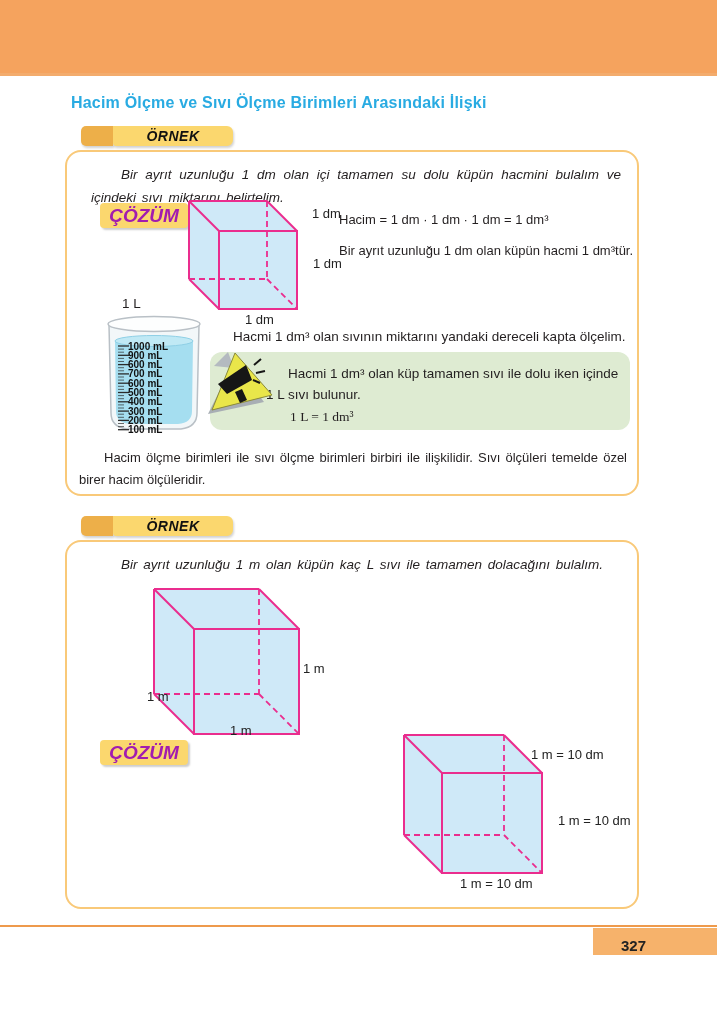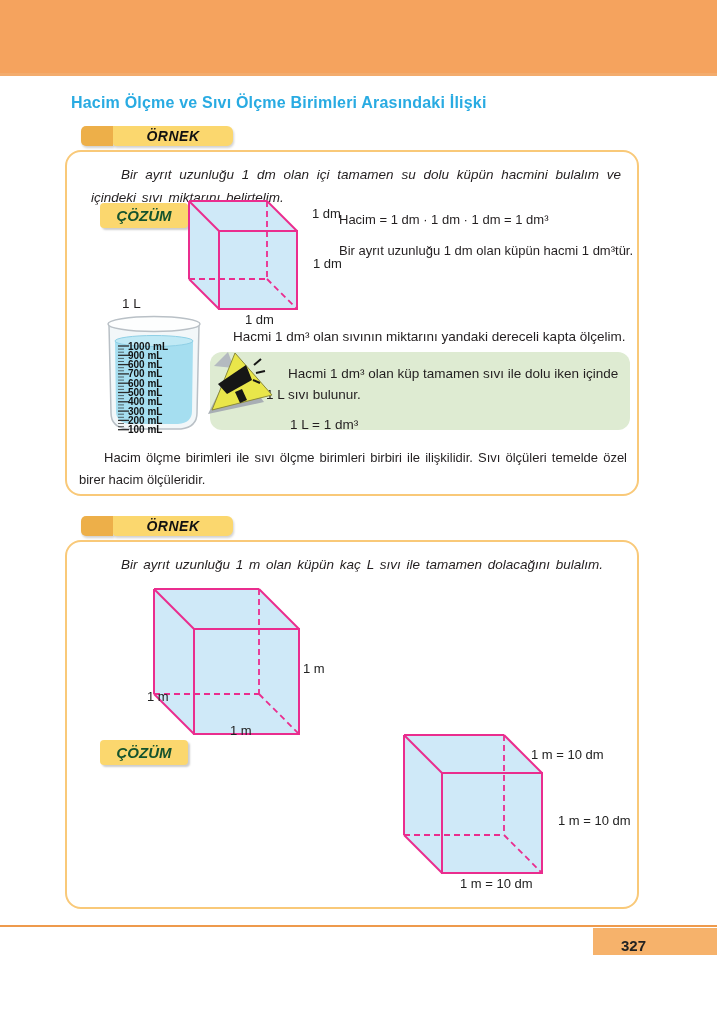--- a/index.html
+++ b/index.html
@@ -19,21 +19,21 @@
 
   .badge-ornek { position:absolute; top:-26px; left:-2px; width:152px; height:20px;
     display:flex; filter:drop-shadow(1px 2px 1px rgba(0,0,0,0.18));margin-left:16px; }
   .badge-ornek .tab { width:32px; background:#EDAF49; border-radius:5px 0 0 5px; }
   .badge-ornek .lbl { flex:1; background:#FBD76E; border-radius:0 6px 6px 3px;
     display:flex; align-items:center; justify-content:center;
     font-weight:bold; font-style:italic; font-size:14px; color:#111; letter-spacing:0.5px; }
 
   .badge-cozum { position:absolute; width:88px; height:25px; background:#FBD76E;
     border-radius:4px; display:flex; align-items:center; justify-content:center;
-    font-weight:bold; font-style:italic; font-size:15px; color:#14532d;
+    font-weight:bold; font-style:italic; font-size:19px; color:#a21caf;
     box-shadow:2px 2px 2px rgba(0,0,0,0.2); }
   .cozum1 { left:33px; top:51px; }
   .cozum2 { left:33px; top:198px; }
 
   p { margin:0; }
   .intro { position:absolute; top:12px; left:24px; right:16px;
     font-style:italic; font-size:13.5px; line-height:1.7; text-align:justify;
     text-indent:30px; word-spacing:2px; }
 
   .cube { position:absolute; }
@@ -51,21 +51,21 @@
   .scale-label { height:9.3px; line-height:9.3px; font-size:10px; font-weight:bold;
     color:#111; white-space:nowrap; }
 
   .measure { position:absolute; left:166px; top:177px; font-size:13.5px; white-space:nowrap; }
 
   .note-box { position:absolute; left:143px; top:200px; width:420px; height:78px;
     background:#DEEBD2; border-radius:12px; }
   .note-icon { position:absolute; left:-6px; top:-4px; }
   .note-text { margin:12px 14px 0 56px; font-size:13.5px; line-height:1.55;
     text-indent:22px; width:356px; }
-  .note-eq { margin:11px 0 0 80px; font-size:13.5px; }
+  .note-eq { margin:3px 0 0 80px; font-size:13.5px;font-family:Liberation Serif, serif; }
 
   .closing { position:absolute; top:295px; left:12px; right:10px;
     font-size:13px; line-height:1.7; text-align:justify; text-indent:25px; }
 
   .solution-lines { position:absolute; left:11px; top:226px; width:342px; }
   .solution-lines p { font-size:13.5px; line-height:21px; text-indent:25px; margin:0; }
 
   .footer-line { position:absolute; left:0; top:925px; width:717px; height:2px; background:#EE9A4C; }
   .page-num { position:absolute; left:593px; top:928px; width:124px; height:27px;
     background:#F6B26B; font-size:15px; font-weight:bold; color:#222;

